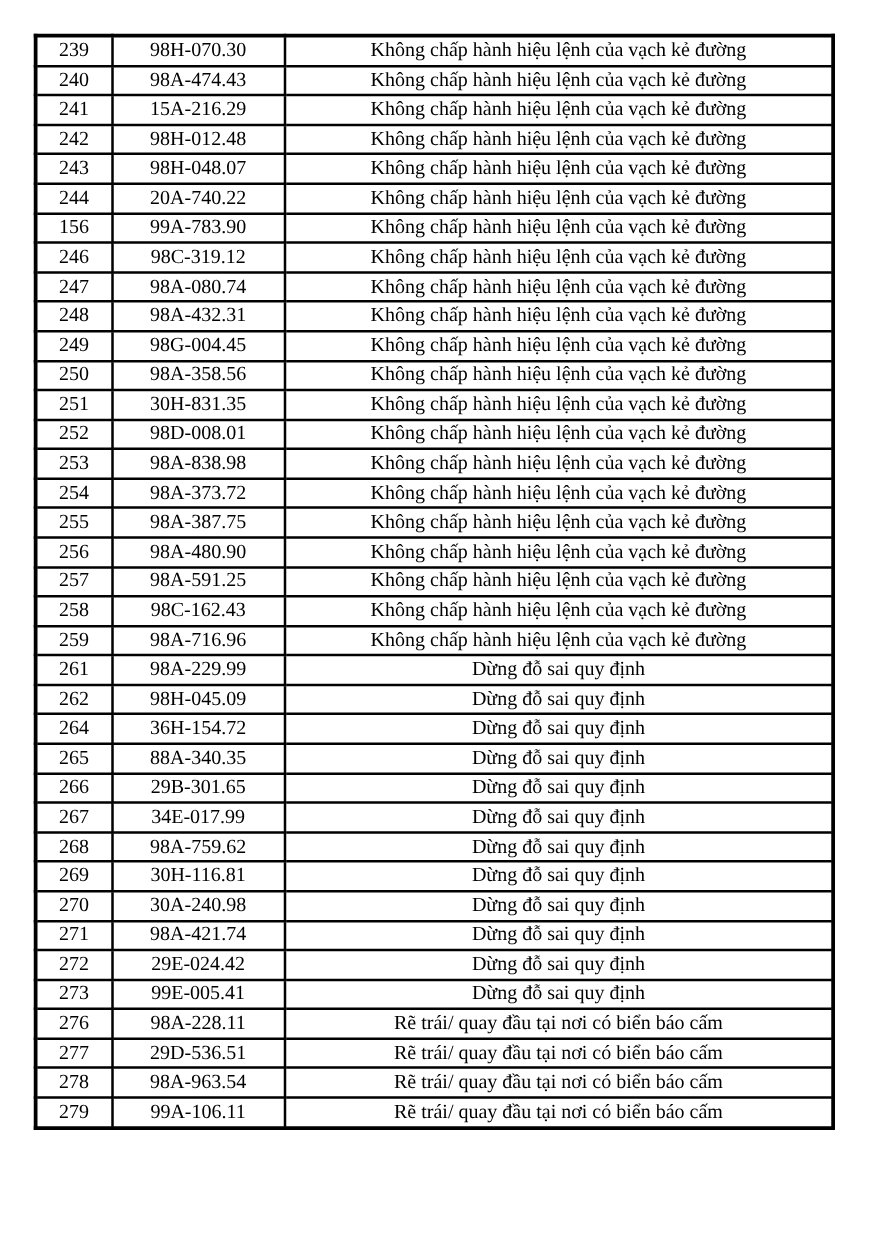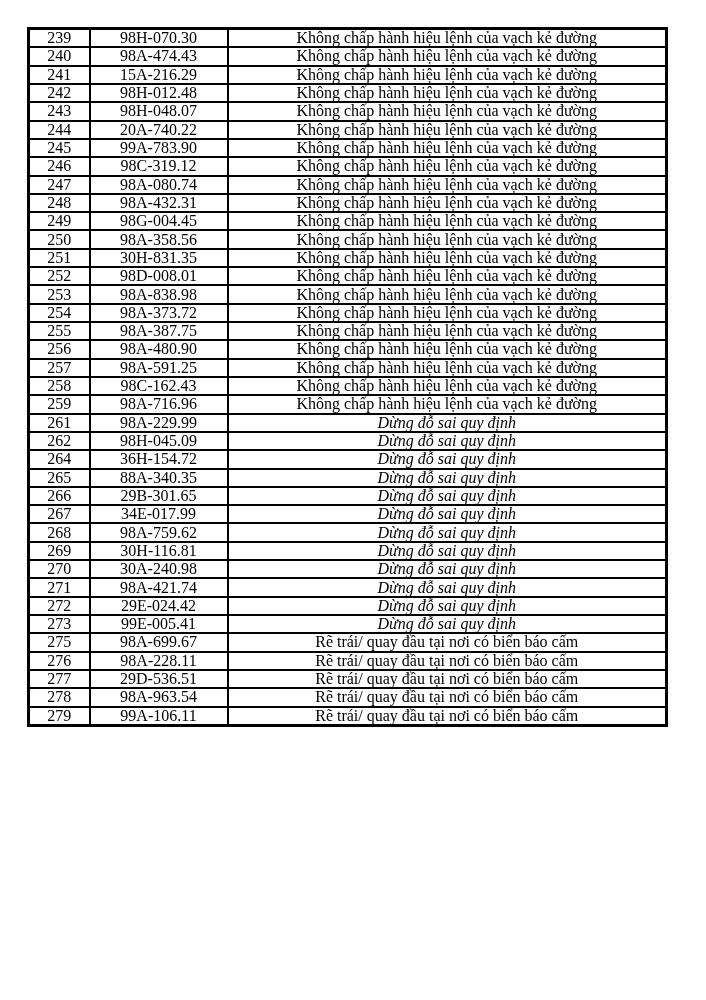--- a/index.html
+++ b/index.html
@@ -12,40 +12,39 @@
     height: 1000px;
     position: relative;
     font-family: "Liberation Serif", serif;
     color: #000000;
   }
   table.violation-table {
     position: absolute;
     left: 27px;
     top: 27px;
     width: 638px;
-    height: 700px;
+    height: 877px;
     border-collapse: collapse;
     table-layout: fixed;
     border: 3px solid #000000;
   }
   table.violation-table col.c1 { width: 61px; }
   table.violation-table col.c2 { width: 138px; }
   table.violation-table col.c3 { width: 439px; }
   table.violation-table td {
     border: 2px solid #000000;
     text-align: center;
     vertical-align: middle;
     font-size: 16px;
     line-height: 1;
     padding: 0;
     white-space: nowrap;
     overflow: hidden;
   }
   table.violation-table td.italic-cell {
-    font-style: italic;
     text-align: center;
   }
 </style>
 </head>
 <body>
 
 <div>
   <table class="violation-table">
     <colgroup>
       <col class="c1">
@@ -77,21 +76,21 @@
           <td>243</td>
           <td>98H-048.07</td>
           <td>Không chấp hành hiệu lệnh của vạch kẻ đường</td>
         </tr>
         <tr>
           <td>244</td>
           <td>20A-740.22</td>
           <td>Không chấp hành hiệu lệnh của vạch kẻ đường</td>
         </tr>
         <tr>
-          <td>245</td>
+          <td>156</td>
           <td>99A-783.90</td>
           <td>Không chấp hành hiệu lệnh của vạch kẻ đường</td>
         </tr>
         <tr>
           <td>246</td>
           <td>98C-319.12</td>
           <td>Không chấp hành hiệu lệnh của vạch kẻ đường</td>
         </tr>
         <tr>
           <td>247</td>
@@ -210,25 +209,20 @@
         </tr>
         <tr>
           <td>272</td>
           <td>29E-024.42</td>
           <td class="italic-cell">Dừng đỗ sai quy định</td>
         </tr>
         <tr>
           <td>273</td>
           <td>99E-005.41</td>
           <td class="italic-cell">Dừng đỗ sai quy định</td>
-        </tr>
-        <tr>
-          <td>275</td>
-          <td>98A-699.67</td>
-          <td>Rẽ trái/ quay đầu tại nơi có biển báo cấm</td>
         </tr>
         <tr>
           <td>276</td>
           <td>98A-228.11</td>
           <td>Rẽ trái/ quay đầu tại nơi có biển báo cấm</td>
         </tr>
         <tr>
           <td>277</td>
           <td>29D-536.51</td>
           <td>Rẽ trái/ quay đầu tại nơi có biển báo cấm</td>

